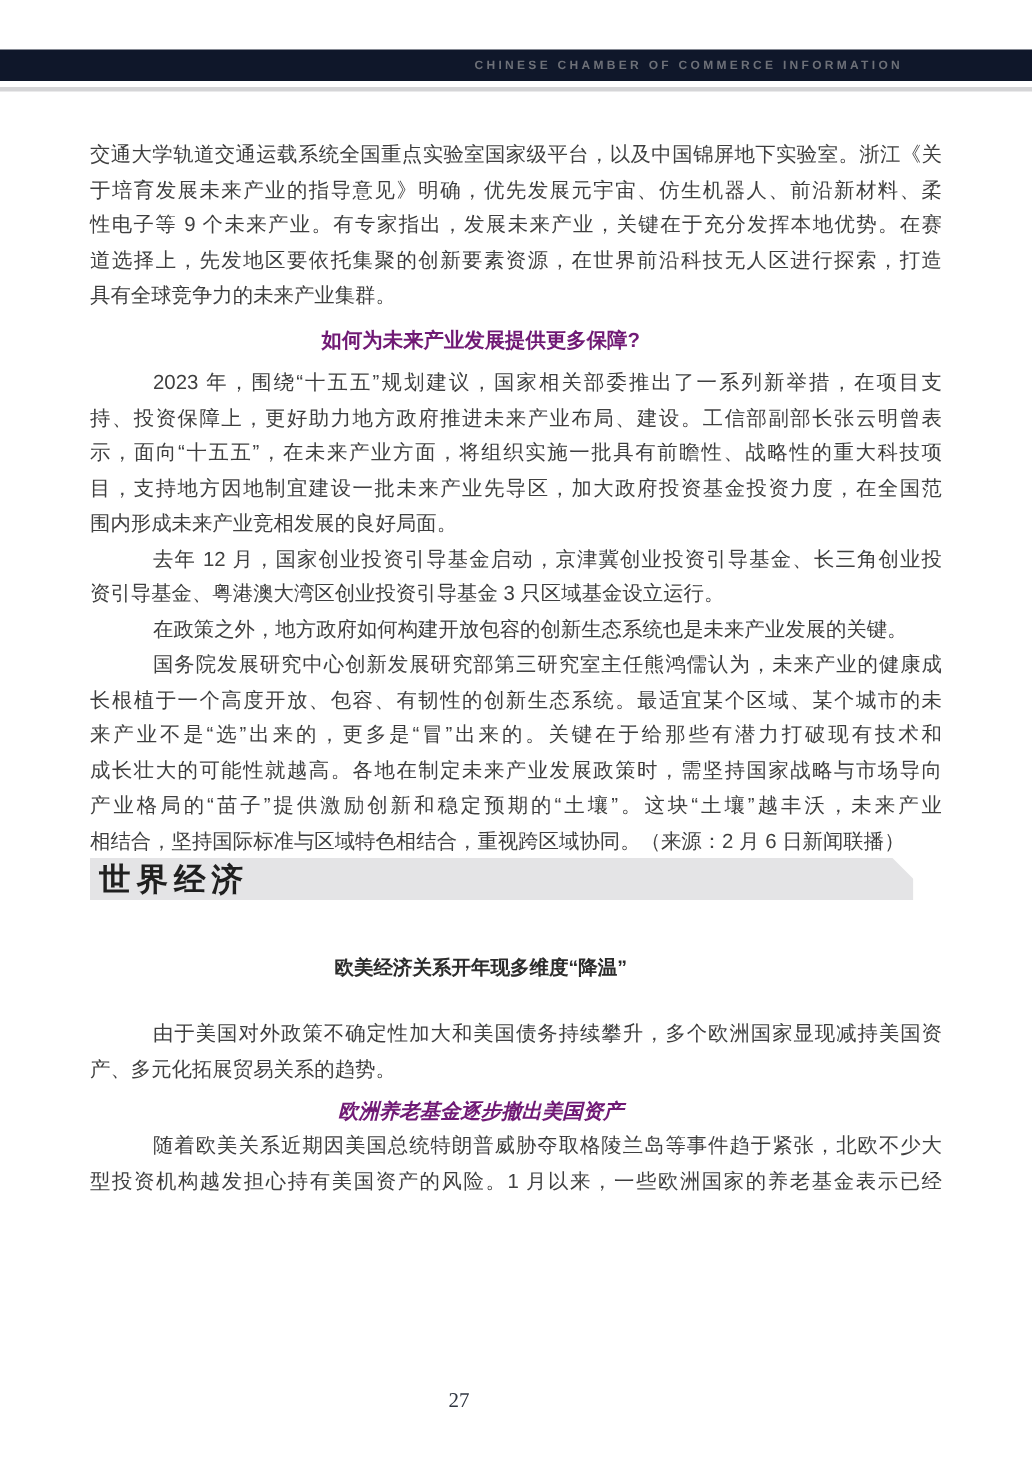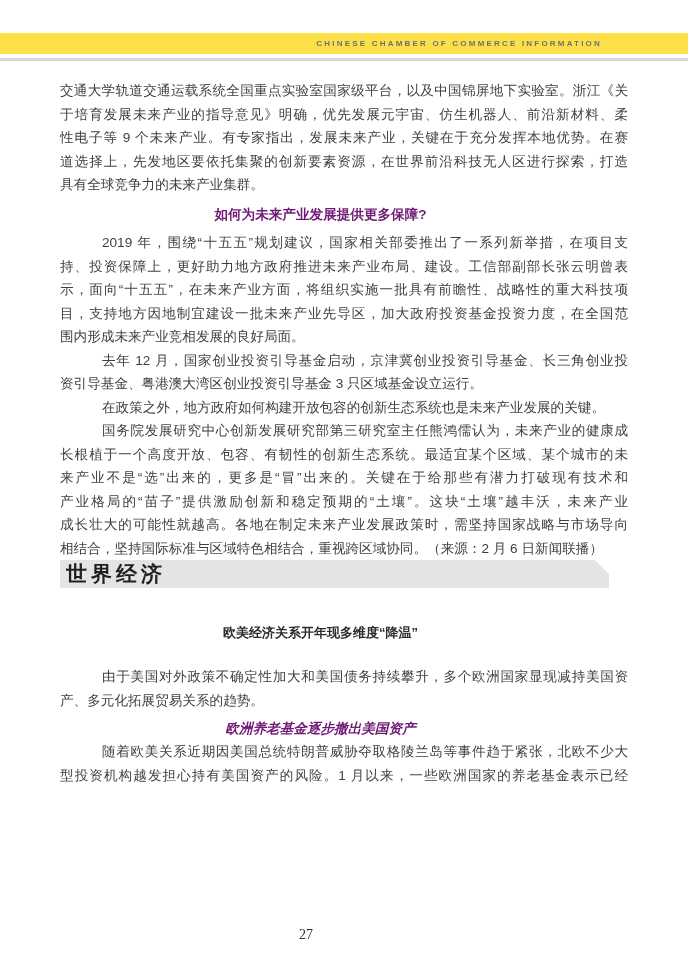--- a/index.html
+++ b/index.html
@@ -2,31 +2,31 @@
 <html><head>
 <meta charset="utf-8">
 <style>
   html,body{margin:0;padding:0;background:#ffffff;}
   .page{
     position:relative;width:688px;height:971px;background:#ffffff;overflow:hidden;
     font-family:"Liberation Sans","DejaVu Sans",sans-serif;
   }
   
   .topbar{
-    position:absolute;top:33px;left:0;width:688px;height:21px;background:#fde047;
+    position:absolute;top:33px;left:0;width:688px;height:21px;background:#0f172a;
     display:flex;align-items:center;justify-content:flex-end;
     padding-right:86px;box-sizing:border-box;
   }
   .topbar-text{
     font-size:8px;font-weight:bold;letter-spacing:2.2px;color:#6d7078;white-space:nowrap;
   }
   .topline{position:absolute;top:58px;left:0;width:688px;height:3px;background:#d5d5d7;}
   
   .content{
-    position:absolute;left:60px;top:79px;width:568px;
+    position:absolute;left:60px;top:91px;width:568px;
     font-size:13.6px;line-height:23.5px;color:#3f3f3f;
   }
   .ln{text-align:justify;text-align-last:justify;}
   .ln.last{text-align-last:auto;}
   .ln.ind{text-indent:42px;}
   .h{font-weight:bold;text-align:center;color:#701a75;}
   .h1{margin:6px 47px 5px 0;}
   .h2{margin:4.5px 47px 0 0;font-style:italic;}
   .p2{margin-top:5px;}
   .p7{margin-top:19px;}
@@ -69,43 +69,43 @@
       <div class="ln">交通大学轨道交通运载系统全国重点实验室国家级平台，以及中国锦屏地下实验室。浙江《关</div>
       <div class="ln">于培育发展未来产业的指导意见》明确，优先发展元宇宙、仿生机器人、前沿新材料、柔</div>
       <div class="ln">性电子等 9 个未来产业。有专家指出，发展未来产业，关键在于充分发挥本地优势。在赛</div>
       <div class="ln">道选择上，先发地区要依托集聚的创新要素资源，在世界前沿科技无人区进行探索，打造</div>
       <div class="ln last">具有全球竞争力的未来产业集群。</div>
     </div>
 
     <div class="h h1">如何为未来产业发展提供更多保障?</div>
 
     <div class="para p2">
-      <div class="ln ind">2019 年，围绕“十五五”规划建议，国家相关部委推出了一系列新举措，在项目支</div>
+      <div class="ln ind">2023 年，围绕“十五五”规划建议，国家相关部委推出了一系列新举措，在项目支</div>
       <div class="ln">持、投资保障上，更好助力地方政府推进未来产业布局、建设。工信部副部长张云明曾表</div>
       <div class="ln">示，面向“十五五”，在未来产业方面，将组织实施一批具有前瞻性、战略性的重大科技项</div>
       <div class="ln">目，支持地方因地制宜建设一批未来产业先导区，加大政府投资基金投资力度，在全国范</div>
       <div class="ln last">围内形成未来产业竞相发展的良好局面。</div>
     </div>
 
     <div class="para">
       <div class="ln ind">去年 12 月，国家创业投资引导基金启动，京津冀创业投资引导基金、长三角创业投</div>
       <div class="ln last">资引导基金、粤港澳大湾区创业投资引导基金 3 只区域基金设立运行。</div>
     </div>
 
 
     <div class="para">
       <div class="ln ind last">在政策之外，地方政府如何构建开放包容的创新生态系统也是未来产业发展的关键。</div>
     </div>
 
     <div class="para">
       <div class="ln ind">国务院发展研究中心创新发展研究部第三研究室主任熊鸿儒认为，未来产业的健康成</div>
       <div class="ln">长根植于一个高度开放、包容、有韧性的创新生态系统。最适宜某个区域、某个城市的未</div>
       <div class="ln">来产业不是“选”出来的，更多是“冒”出来的。关键在于给那些有潜力打破现有技术和</div>
+      <div class="ln">成长壮大的可能性就越高。各地在制定未来产业发展政策时，需坚持国家战略与市场导向</div>
       <div class="ln">产业格局的“苗子”提供激励创新和稳定预期的“土壤”。这块“土壤”越丰沃，未来产业</div>
-      <div class="ln">成长壮大的可能性就越高。各地在制定未来产业发展政策时，需坚持国家战略与市场导向</div>
       <div class="ln last">相结合，坚持国际标准与区域特色相结合，重视跨区域协同。（来源：2 月 6 日新闻联播）</div>
     </div>
 
     <div class="banner">
       <span class="banner-text">世界经济</span>
     </div>
 
     <div class="title">欧美经济关系开年现多维度“降温”</div>
 
     <div class="para p7">

